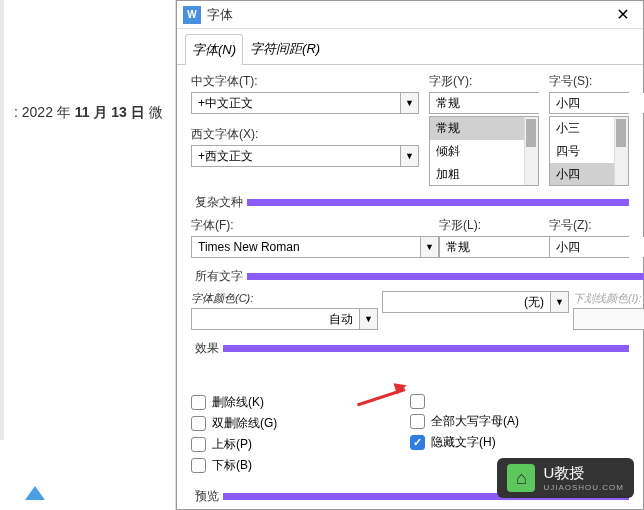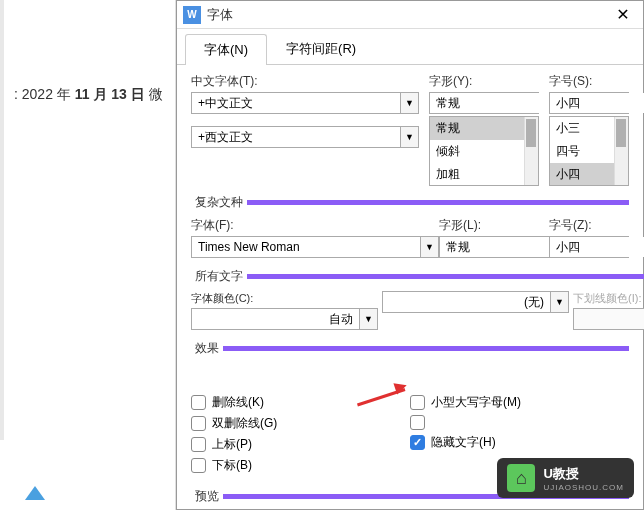--- a/index.html
+++ b/index.html
@@ -1,67 +1,67 @@
 <!DOCTYPE html>
 <html><head>
 <meta charset="utf-8">
 <style>
 * { box-sizing: border-box; margin: 0; padding: 0; font-family: "Microsoft YaHei", sans-serif; }
 body { width: 644px; height: 510px; background: #fff; position: relative; overflow: hidden; }
 .doc-bg { position: absolute; left: 0; top: 0; width: 176px; height: 510px; background: #fff; border-right: 1px solid #e0e0e0; }
-.doc-text { position: absolute; left: 14px; top: 86px; font-size: 14px; color: #333; white-space: nowrap; }
+.doc-text { position: absolute; left: 14px; top: 104px; font-size: 14px; color: #333; white-space: nowrap; }
 .doc-text .bold { font-weight: bold; }
 .doc-border { position: absolute; left: 0; top: 0; width: 4px; height: 440px; background: #e8e8e8; }
 .dialog { position: absolute; left: 176px; top: 0; width: 468px; height: 510px; background: #fff; border: 1px solid #999; }
 .titlebar { height: 28px; background: #fff; display: flex; align-items: center; border-bottom: 1px solid #ddd; }
 .title-icon { width: 18px; height: 18px; background: #4a90e2; margin: 0 6px; display: flex; align-items: center; justify-content: center; color: #fff; font-size: 10px; font-weight: bold; }
 .title-text { flex: 1; font-size: 13px; color: #333; font-family: Liberation Serif, serif; }
 .title-close { width: 40px; height: 28px; display: flex; align-items: center; justify-content: center; font-size: 16px; cursor: pointer; }
 .tabs { display: flex; padding: 4px 8px 0; border-bottom: 1px solid #ccc; }
-.tab { padding: 6px 18px; font-size: 13px; cursor: pointer; border: 1px solid transparent; border-bottom: none; }
+.tab { padding: 6px 6px; font-size: 13px; cursor: pointer; border: 1px solid transparent; border-bottom: none; font-style: italic; }
 .tab.active { border-color: #ccc; background: #fff; position: relative; top: 1px; border-radius: 3px 3px 0 0; }
 .content { padding: 8px 14px; font-size: 12px; }
 .label { font-size: 12px; color: #333; margin-bottom: 2px; display: block; }
 .top-grid { display: flex; gap: 10px; }
 .top-left { flex: 1; }
 .top-mid { width: 110px; }
 .top-right { width: 80px; }
 .combo { display: flex; height: 22px; border: 1px solid #aaa; background: #fff; }
 .combo-input { flex: 1; border: none; padding: 0 6px; font-size: 12px; outline: none; }
 .combo-btn { width: 18px; border-left: 1px solid #aaa; display: flex; align-items: center; justify-content: center; font-size: 9px; cursor: pointer; background: #f5f5f5; }
 .listbox { border: 1px solid #aaa; height: 70px; overflow-y: auto; background: #fff; margin-top: 2px; }
 .listbox-item { padding: 3px 6px; font-size: 12px; cursor: pointer; }
 .listbox-item.selected { background: #d0d0d0; }
 .scrollbar-fake { position: absolute; right: 1px; top: 1px; bottom: 1px; width: 14px; background: #f0f0f0; border-left: 1px solid #ddd; }
 .scrollbar-thumb { position: absolute; right: 2px; width: 10px; background: #b0b0b0; }
 .listbox-wrap { position: relative; }
 fieldset { border: 1px solid #ccc; padding: 6px 10px 10px; margin-bottom: 6px; border-radius: 2px; }
-fieldset.flat { border: none; border-top: 5px solid #8b5cf6; padding: 6px 0 4px; border-radius: 0; }
+fieldset.flat { border: none; border-top: 7px solid #8b5cf6; padding: 6px 0 4px; border-radius: 0; }
 legend { font-size: 12px; padding: 0 4px; color: #333; }
 .complex-grid { display: flex; }
 .complex-left { flex: 1; }
 .complex-mid { width: 110px; }
 .complex-right { width: 80px; }
 .allchar-grid { display: flex; gap: 4px; }
 .allchar-col { flex: 1; }
-.allchar-col .label { font-size: 11px; }
+.allchar-col .label { font-size: 11px; font-style: italic; }
 .disabled-combo .combo-input { color: #aaa; }
 .effects-grid { display: flex; margin-top: 27px; }
 .effects-col { flex: 1; }
 .chk-row { display: flex; align-items: center; margin: 4px 0; font-size: 12px; }
 .chk { width: 15px; height: 15px; border: 1px solid #888; border-radius: 3px; margin-right: 6px; cursor: pointer; display: flex; align-items: center; justify-content: center; }
 .chk.checked { background: #2f7de1; border-color: #2f7de1; }
 .chk.checked::after { content: "✓"; color: #fff; font-size: 11px; font-weight: bold; }
 .arrow-annot { position: absolute; left: 355px; top: 388px; pointer-events: none; }
 .arrow-line { width: 50px; height: 3px; background: #e03030; transform: rotate(-18deg); transform-origin: right center; }
 .arrow-head { position: absolute; right: -2px; top: -7px; width: 0; height: 0; border-left: 12px solid #e03030; border-top: 6px solid transparent; border-bottom: 6px solid transparent; transform: rotate(-18deg); }
 .preview-box { border: 1px solid #aaa; height: 28px; margin-top: 2px; background: #fff; }
 .logo { position: absolute; right: 10px; bottom: 12px; display: flex; align-items: center; background: #333; color: #fff; padding: 6px 10px; border-radius: 6px; gap: 8px; }
 .logo-icon { width: 28px; height: 28px; background: #5cc75c; border-radius: 4px; display: flex; align-items: center; justify-content: center; font-size: 18px; font-weight: bold; color: #333; }
-.logo-text { font-size: 13px; font-weight: bold; }
+.logo-text { font-size: 15px; font-weight: normal; }
 .logo-sub { font-size: 8px; letter-spacing: 1px; color: #aaa; }
 .small-tri { position: absolute; left: 25px; bottom: 10px; width: 0; height: 0; border-left: 10px solid transparent; border-right: 10px solid transparent; border-bottom: 14px solid #4aa0e0; }
 </style>
 </head>
 <body>
 
 <div class="doc-bg">
   <div class="doc-border"></div>
   <div class="doc-text">
     <span>: 2022 年 </span><span class="bold">11 月 13 日</span><span> 微</span>
@@ -84,20 +84,21 @@
   <div class="content">
 
     <div class="top-grid">
       <div class="top-left">
         <span class="label">中文字体(T):</span>
         <div class="combo">
           <input class="combo-input" value="+中文正文" style="">
           <div class="combo-btn">▼</div>
         </div>
         <div style="height:12px"></div>
+        <span class="label">西文字体(X):</span>
         <div class="combo">
           <input class="combo-input" value="+西文正文" style="">
           <div class="combo-btn">▼</div>
         </div>
       </div>
       <div class="top-mid">
         <span class="label">字形(Y):</span>
         <div class="combo">
           <input class="combo-input" value="常规" style="">
         </div>
@@ -201,24 +202,24 @@
               <span>上标(P)</span>
             </div>
           <div class="chk-row">
               <div class="chk"></div>
               <span>下标(B)</span>
             </div>
         </div>
         <div class="effects-col">
           <div class="chk-row">
               <div class="chk"></div>
-              <span>小型大写字母(M)</span>
-            </div>
-          <div class="chk-row">
-              <div class="chk"></div>
+            </div>
+          <div class="chk-row">
+              <div class="chk"></div>
+              <span>全部大写字母(A)</span>
             </div>
           <div class="chk-row">
               <div class="chk checked"></div>
               <span>隐藏文字(H)</span>
             </div>
         </div>
       </div>
     </fieldset>
 
     <fieldset class="flat">

